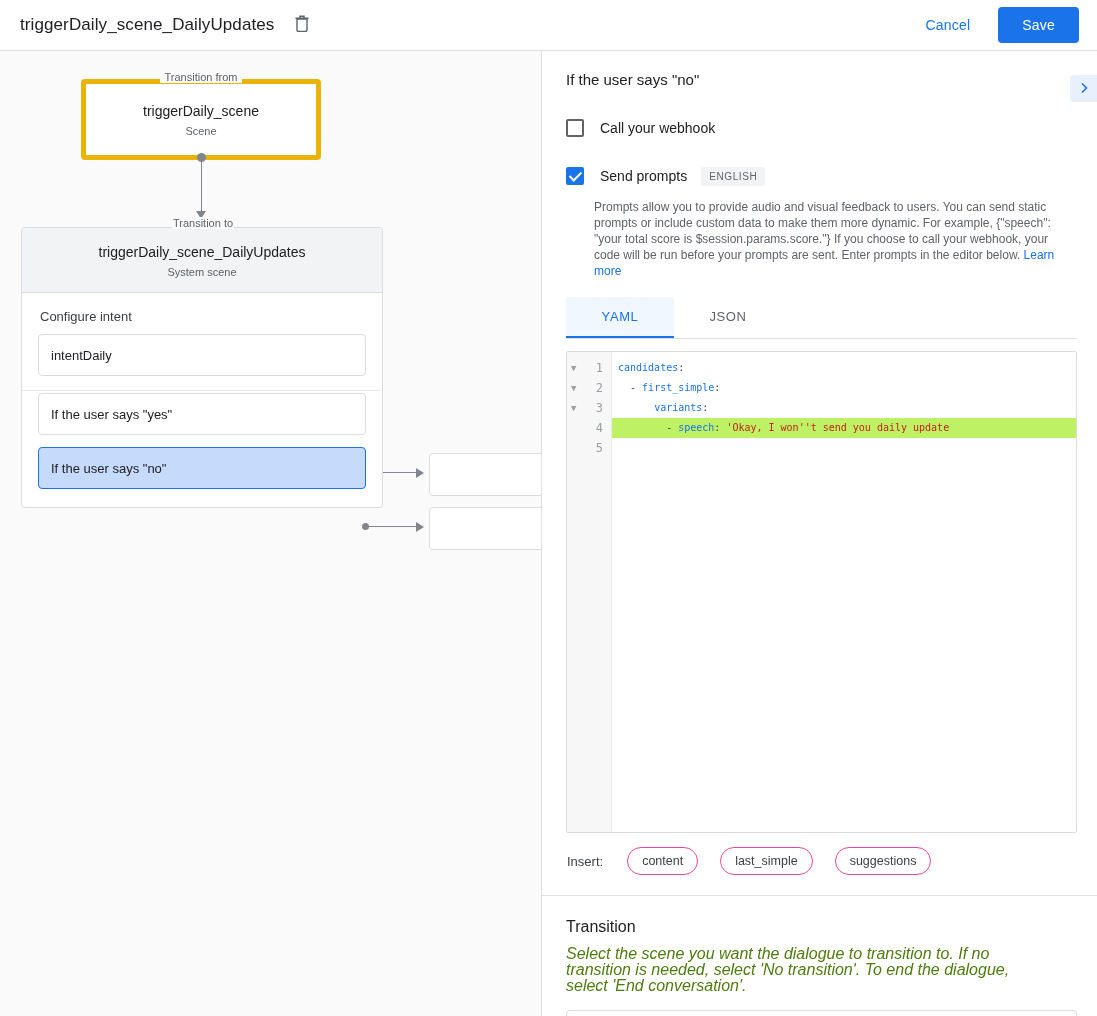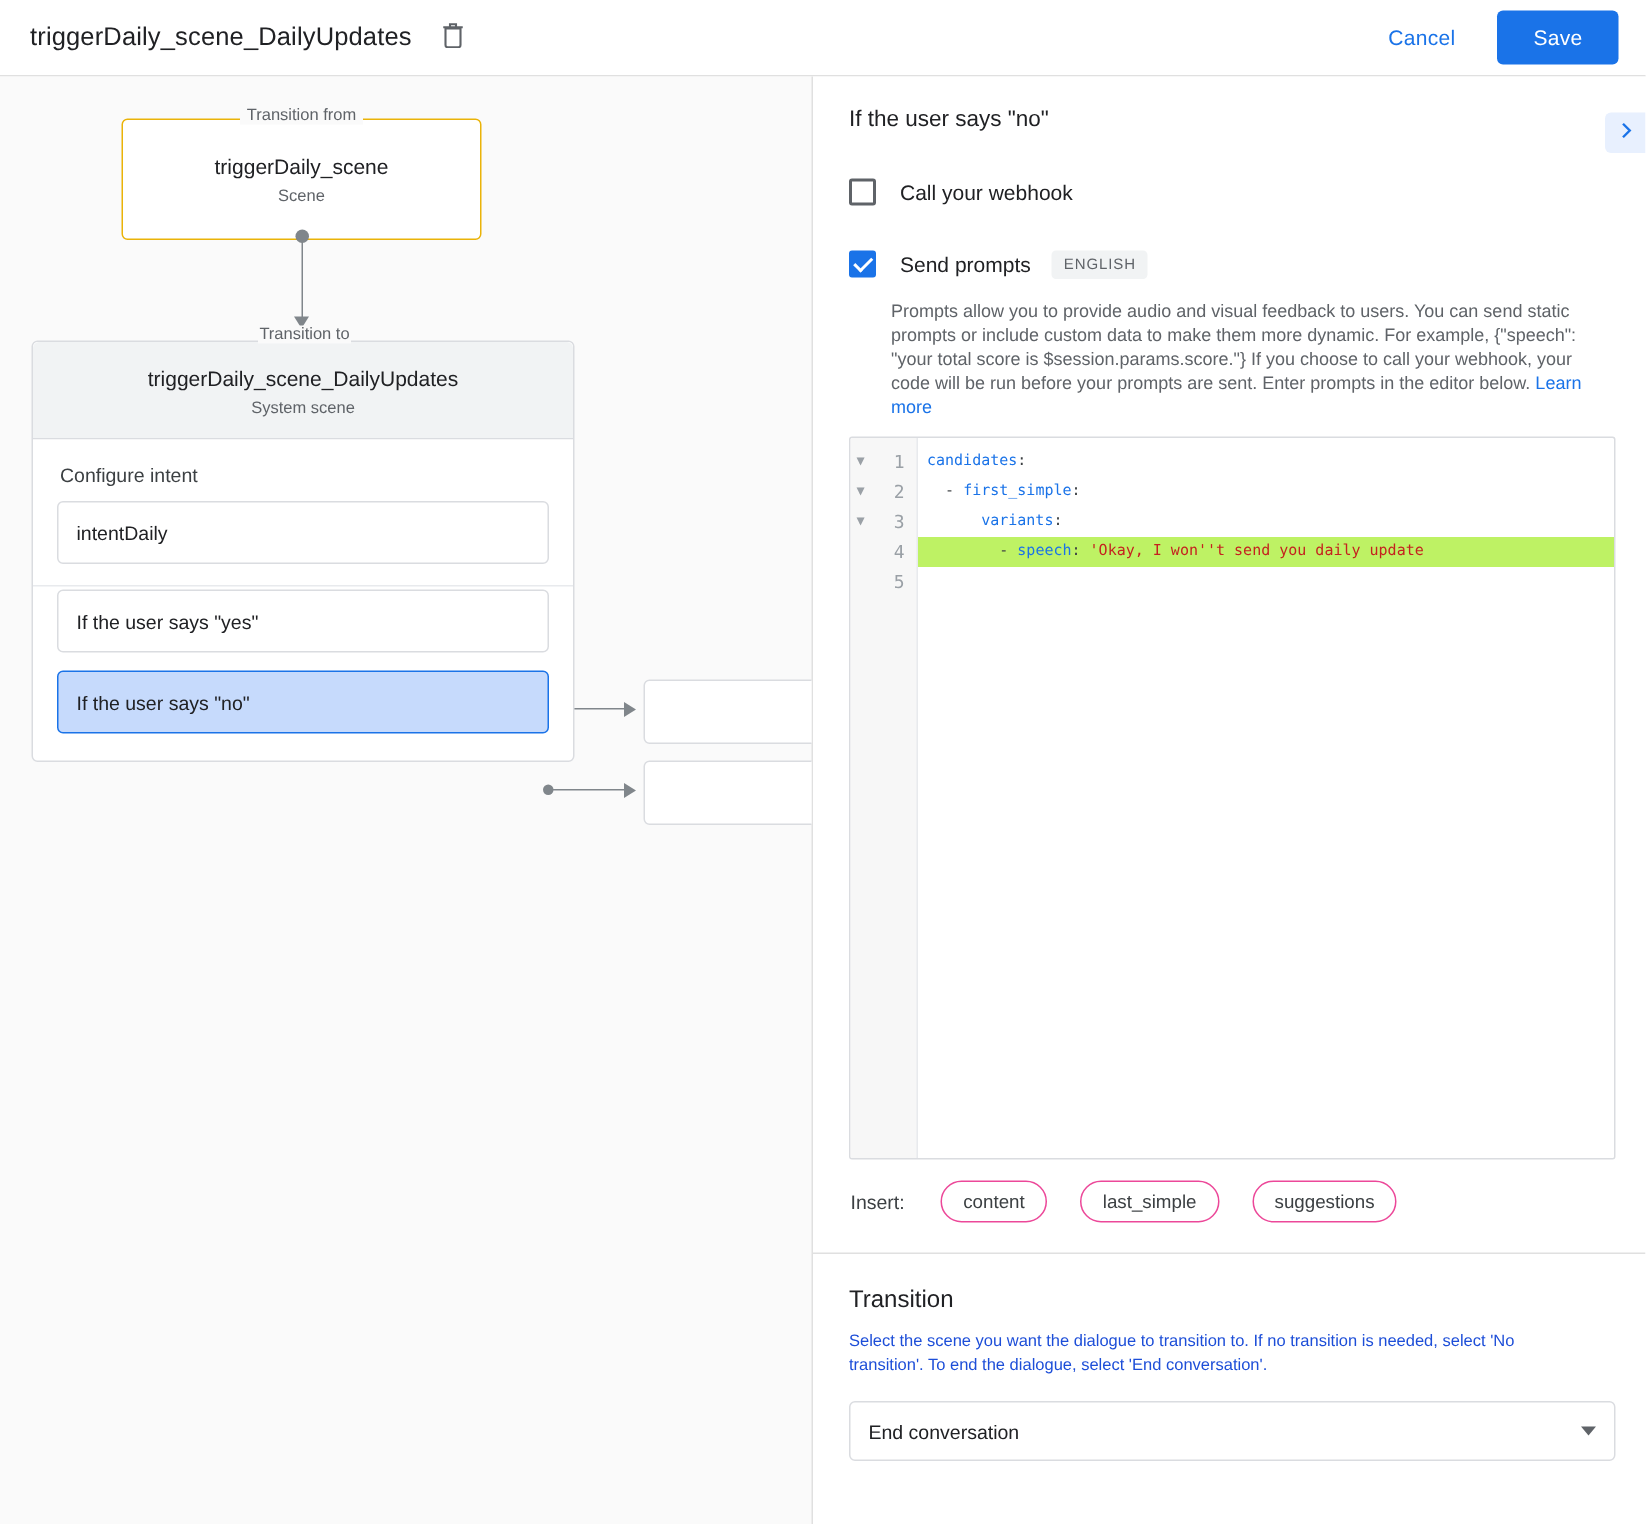--- a/index.html
+++ b/index.html
@@ -84,21 +84,21 @@
     width: 82px;
     background: #fafafa;
     z-index: 3;
   }
 
   .node-from {
     position: absolute;
     left: 81px; top: 28px;
     width: 240px; height: 81px;
     background: #ffffff;
-    border: 1px solid #eab308;
+    border: 5px solid #eab308;
     border-radius: 4px;
     display: flex; flex-direction: column;
     align-items: center; justify-content: center;
     z-index: 2;
   }
   .node-from .t1 { font-size: 14px; color: #202124; }
   .node-from .t2 { font-size: 11px; color: #5f6368; margin-top: 6px; }
 
   .edge-dot {
     position: absolute;
@@ -384,24 +384,25 @@
     background: #e0e0e0;
   }
 
   .transition-title {
     padding: 22px 24px 0;
     font-size: 16px;
     color: #202124;
   }
   .transition-help {
     padding: 10px 24px 0;
-    font-size: 11px;
+    font-size: 16px;
     line-height: 16px;
-    color: #1d4ed8;
+    color: #4d7c0f;
     max-width: 520px;
+    font-style: italic;
   }
   .select {
     margin: 16px 24px 0;
     width: 511px; height: 40px;
     border: 1px solid #dadce0;
     border-radius: 4px;
     display: flex; align-items: center;
     padding: 0 12px;
     font-size: 13px;
     color: #202124;
@@ -500,20 +501,24 @@
     <span class="cbox checked"></span>
     <span class="row-label">Send prompts</span>
     <span class="badge">ENGLISH</span>
   </div>
 
   <div class="help-text">
     <span>Prompts allow you to provide audio and visual feedback to users. You can send static prompts or include custom data to make them more dynamic. For example, {"speech": "your total score is $session.params.score."} If you choose to call your webhook, your code will be run before your prompts are sent. Enter prompts in the editor below.</span>
     <a href="#">Learn more</a>
   </div>
 
+  <div class="tabs">
+    <div class="tab active">YAML</div>
+    <div class="tab">JSON</div>
+  </div>
 
   <div class="editor">
     <div class="gutter" id="gutter">
         <div class="gline">
           <span class="fold">▼</span>
           <span>1</span>
         </div>
         <div class="gline">
           <span class="fold">▼</span>
           <span>2</span>

